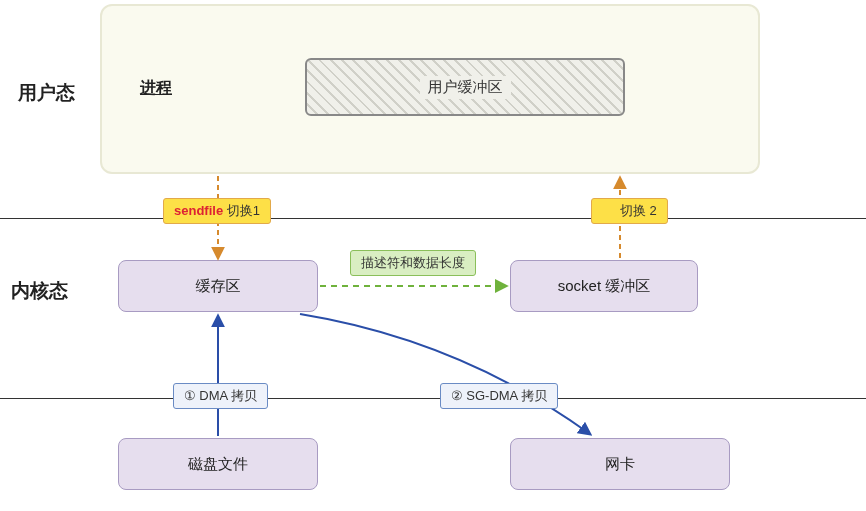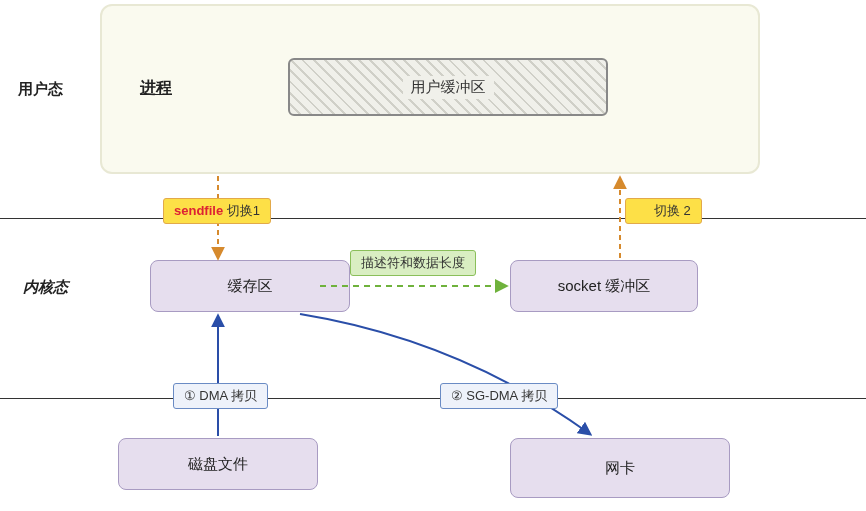--- a/index.html
+++ b/index.html
@@ -7,21 +7,21 @@
     font-family: "Microsoft YaHei", "PingFang SC", sans-serif;
     width: 866px;
     height: 511px;
     position: relative;
     background: #fff;
     overflow: hidden;
   }
   .layer-label {
     position: absolute;
     font-weight: bold;
-    font-size: 15px;
+    font-size: 19px;
     color: #222;
   }
   .hline {
     position: absolute;
     left: 0;
     width: 866px;
     height: 0;
     border-top: 1.5px solid #333;
   }
   .user-box {
@@ -88,42 +88,42 @@
     width: 866px; height: 511px;
     pointer-events: none;
   }
 </style>
 </head>
 <body>
 
 <div class="user-box" style="left:100px; top:4px; width:660px; height:170px;"></div>
 
 <div class="layer-label" style="left:18px; top:80px;">用户态</div>
-<div class="layer-label" style="left:23px; top:278px;font-style:italic;">内核态</div>
+<div class="layer-label" style="left:11px; top:278px;">内核态</div>
 
 <div class="process-label" style="left:140px; top:78px;">进程</div>
 
-<div class="user-buffer" style="left:288px; top:58px; width:320px; height:58px;">
+<div class="user-buffer" style="left:305px; top:58px; width:320px; height:58px;">
   <span>用户缓冲区</span>
 </div>
 
 <div class="hline" style="top:218px;"></div>
 <div class="hline" style="top:398px;"></div>
 
-<div class="node" style="left:118px; top:260px; width:200px; height:52px;margin-left:32px;">
+<div class="node" style="left:118px; top:260px; width:200px; height:52px;">
   <span>缓存区</span>
 </div>
 <div class="node" style="left:510px; top:260px; width:188px; height:52px;">
   <span>socket 缓冲区</span>
 </div>
 
 <div class="node" style="left:118px; top:438px; width:200px; height:52px;">
   <span>磁盘文件</span>
 </div>
-<div class="node" style="left:510px; top:438px; width:220px; height:60px;">
+<div class="node" style="left:510px; top:438px; width:220px; height:52px;">
   <span>网卡</span>
 </div>
 
 <svg class="overlay">
   <defs>
     <marker id="arrow-orange" viewBox="0 0 10 10" refX="8" refY="5" markerWidth="7" markerHeight="7" orient="auto-start-reverse">
       <path d="M 0 0 L 10 5 L 0 10 z" fill="#d68a2d"></path>
     </marker>
     <marker id="arrow-blue" viewBox="0 0 10 10" refX="8" refY="5" markerWidth="7" markerHeight="7" orient="auto-start-reverse">
       <path d="M 0 0 L 10 5 L 0 10 z" fill="#2a4ea8"></path>
@@ -141,19 +141,19 @@
 
   <line x1="218" y1="436" x2="218" y2="316" stroke="#2a4ea8" stroke-width="2" marker-end="url(#arrow-blue)"></line>
 
   <path d="M 300 314 Q 460 340 590 434" fill="none" stroke="#2a4ea8" stroke-width="2" marker-end="url(#arrow-blue)"></path>
 </svg>
 
 <div class="edge-label orange" style="left:163px; top:198px;">
   <span class="sendfile">sendfile</span><span> 切换1</span>
 </div>
 
-<div class="edge-label orange" style="left:625px; top:198px;padding-left:28px;">切换 2</div>
+<div class="edge-label orange" style="left:591px; top:198px;padding-left:28px;">切换 2</div>
 
 <div class="edge-label green" style="left:350px; top:250px;">描述符和数据长度</div>
 
 <div class="edge-label blue" style="left:173px; top:383px;">① DMA 拷贝</div>
 
 <div class="edge-label blue" style="left:440px; top:383px;">② SG-DMA 拷贝</div>
 
 </body></html>

